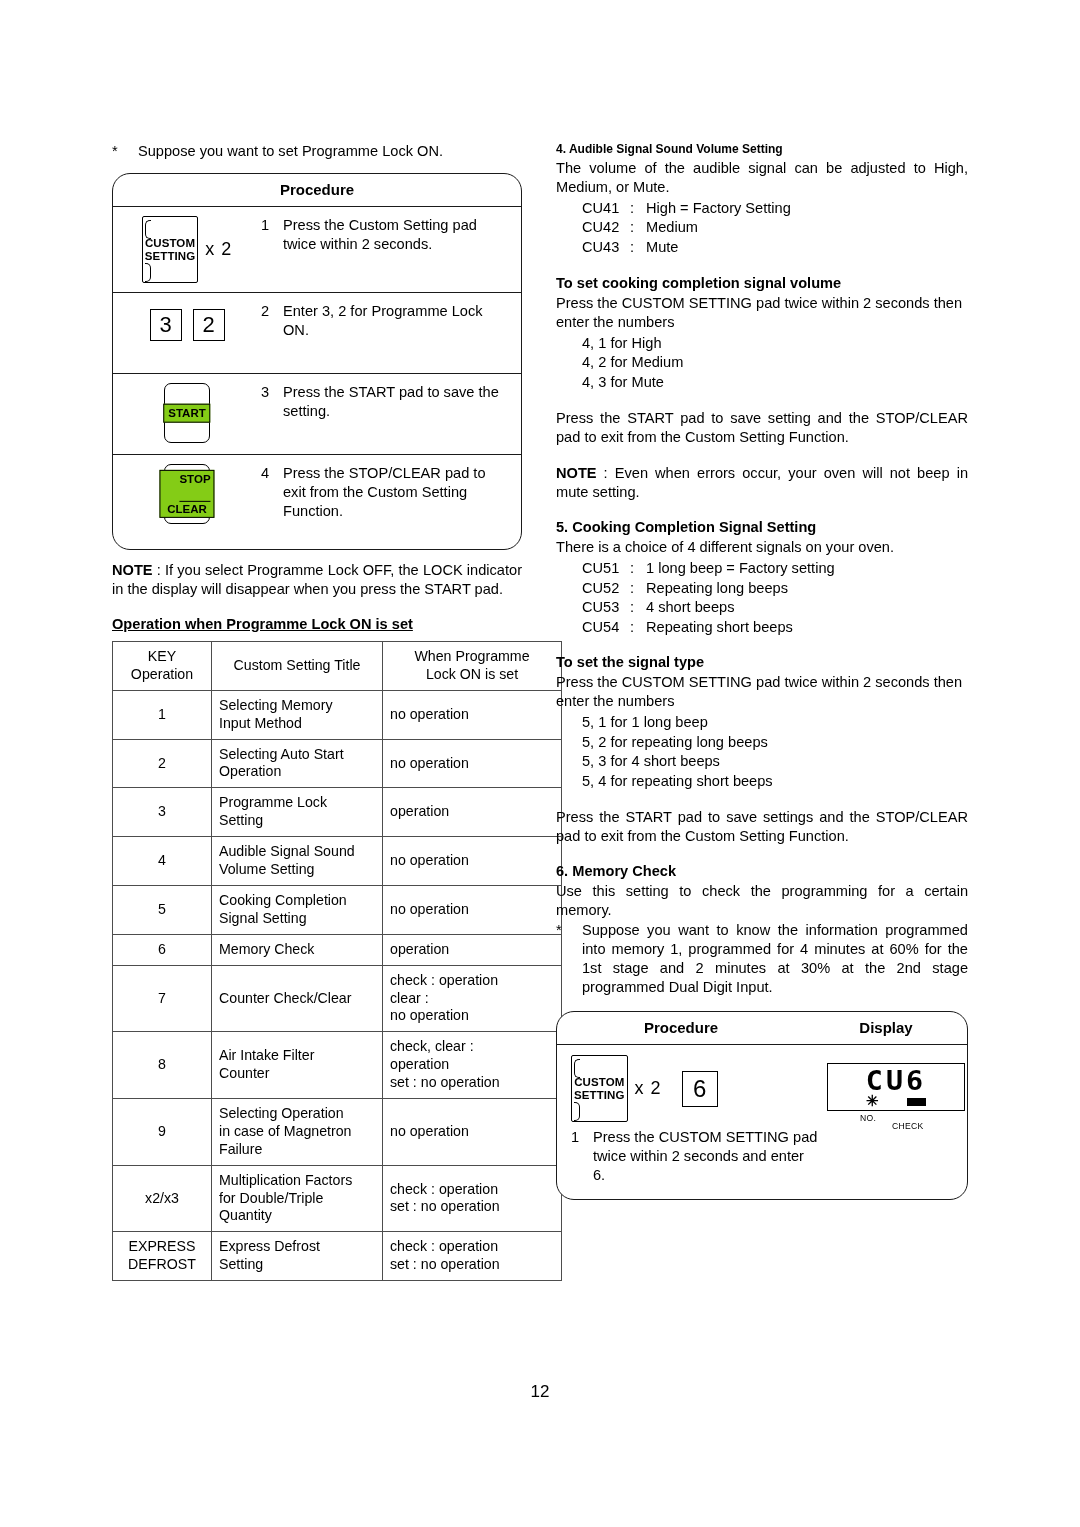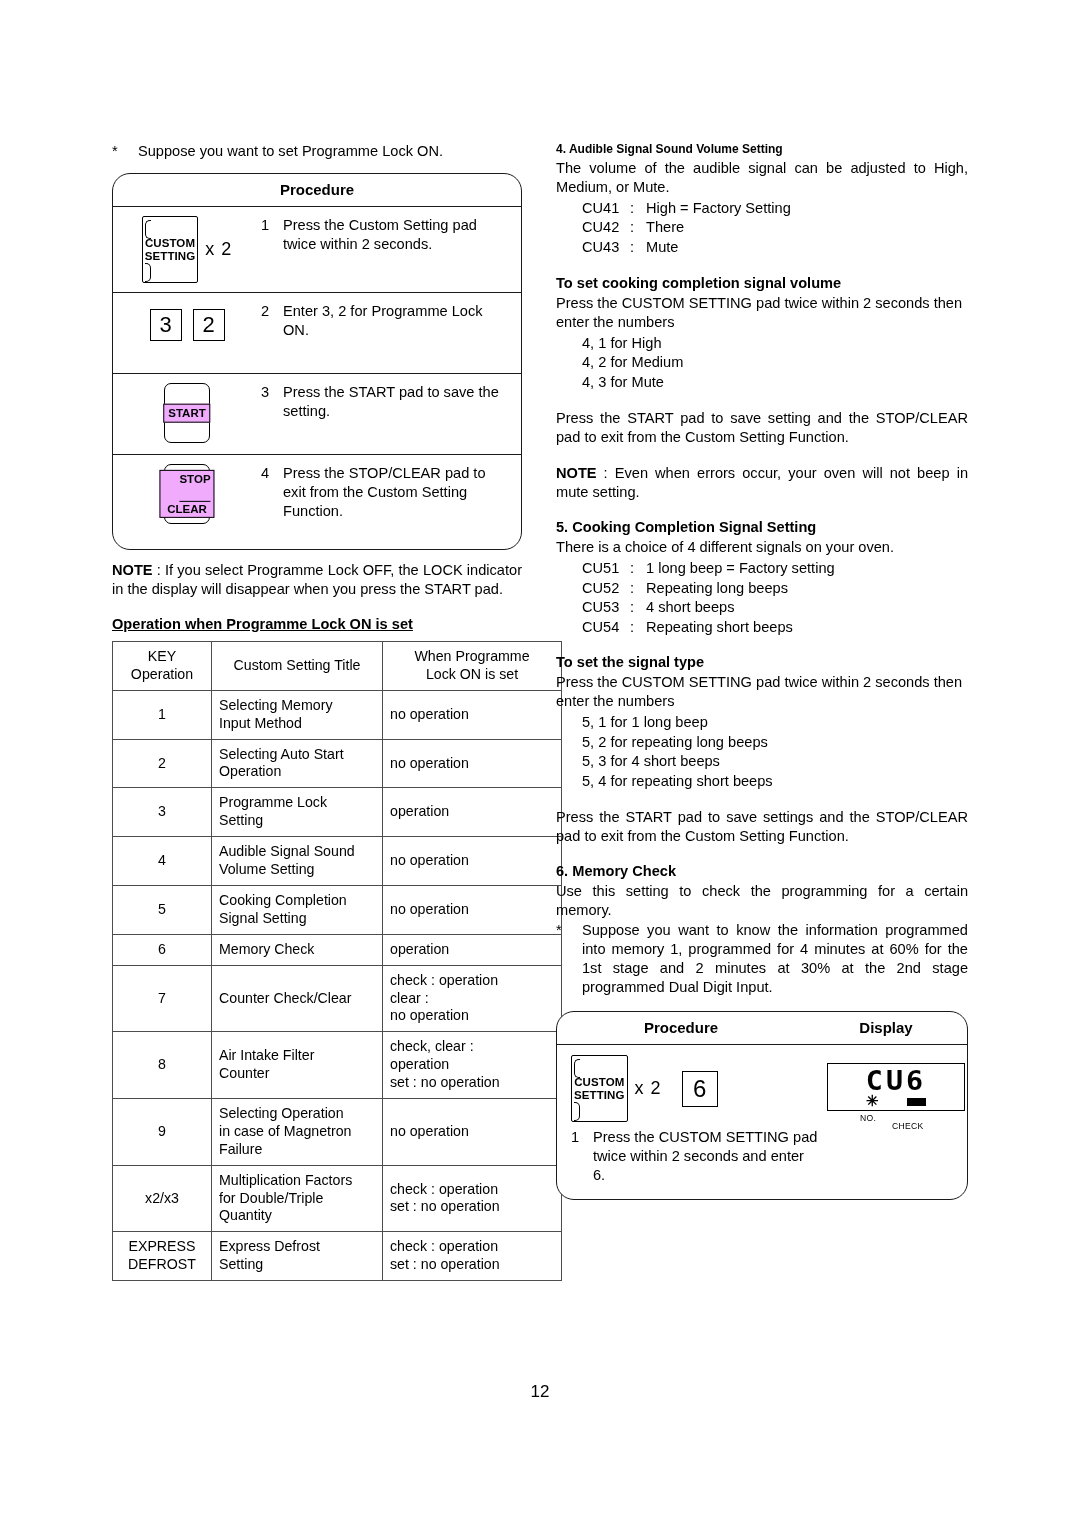--- a/index.html
+++ b/index.html
@@ -176,21 +176,21 @@
     position: absolute;
     left: 50%;
     top: 50%;
     transform: translate(-50%, -50%);
     border: 1.4px solid #000;
     font-weight: bold;
     font-size: 11.5px;
     line-height: 1.1;
     text-align: center;
     padding: 2px 3px;
-    background: #f0abfc;
+    background: #84cc16;
     white-space: nowrap;
   }
   .key-tall .lbl .l1 { border-bottom: 1.3px solid #000; padding-bottom: 15px; margin-left: 16px; }
   .key-tall .lbl .l2 { padding-top: 1px; }
 
   
   table.op-table {
     border-collapse: collapse;
     width: 404px;
     table-layout: fixed;
@@ -483,21 +483,21 @@
 
     <ul class="ind-list" style="margin-top:2px">
       <li class="cu-row">
         <span class="cu-code">CU41</span>
         <span class="cu-colon">:</span>
         <span>High = Factory Setting</span>
       </li>
       <li class="cu-row">
         <span class="cu-code">CU42</span>
         <span class="cu-colon">:</span>
-        <span>There</span>
+        <span>Medium</span>
       </li>
       <li class="cu-row">
         <span class="cu-code">CU43</span>
         <span class="cu-colon">:</span>
         <span>Mute</span>
       </li>
     </ul>
 
     <div class="spacer-md"></div>
 

